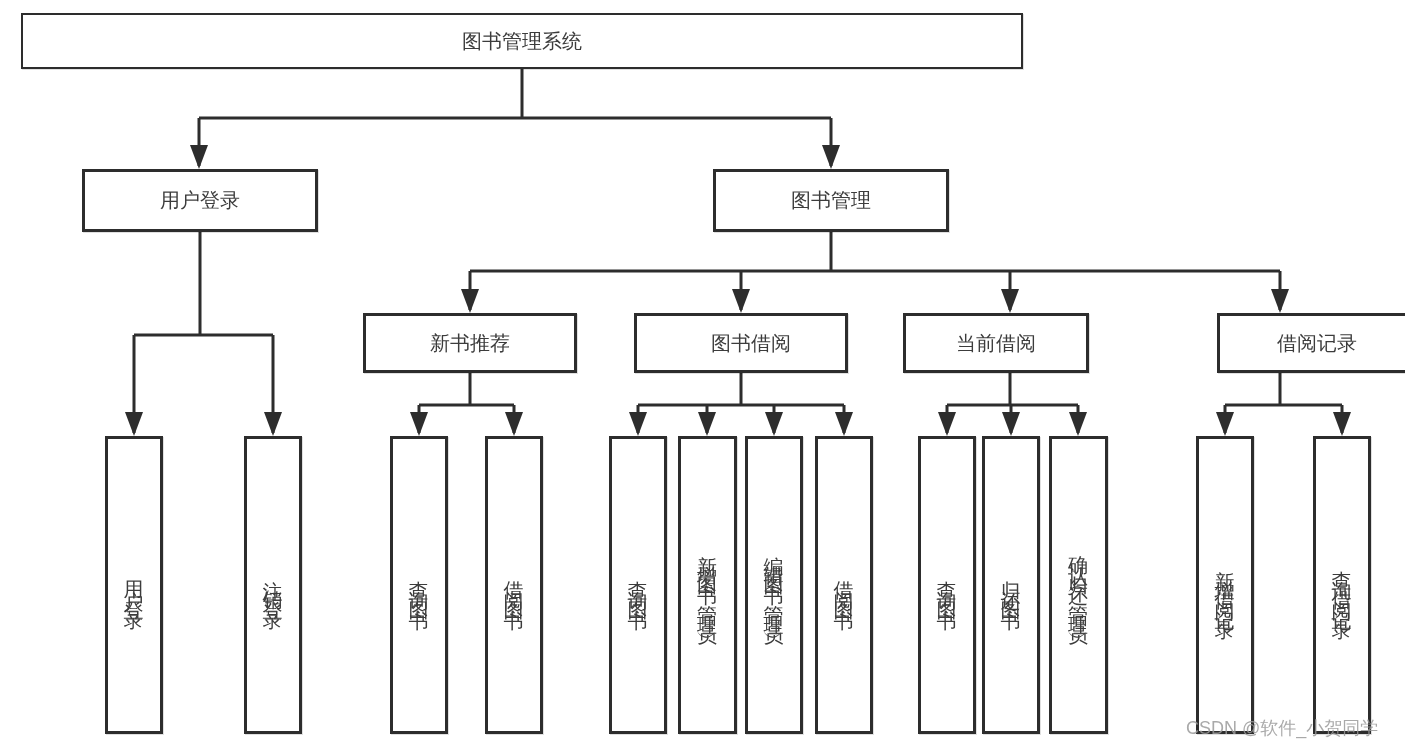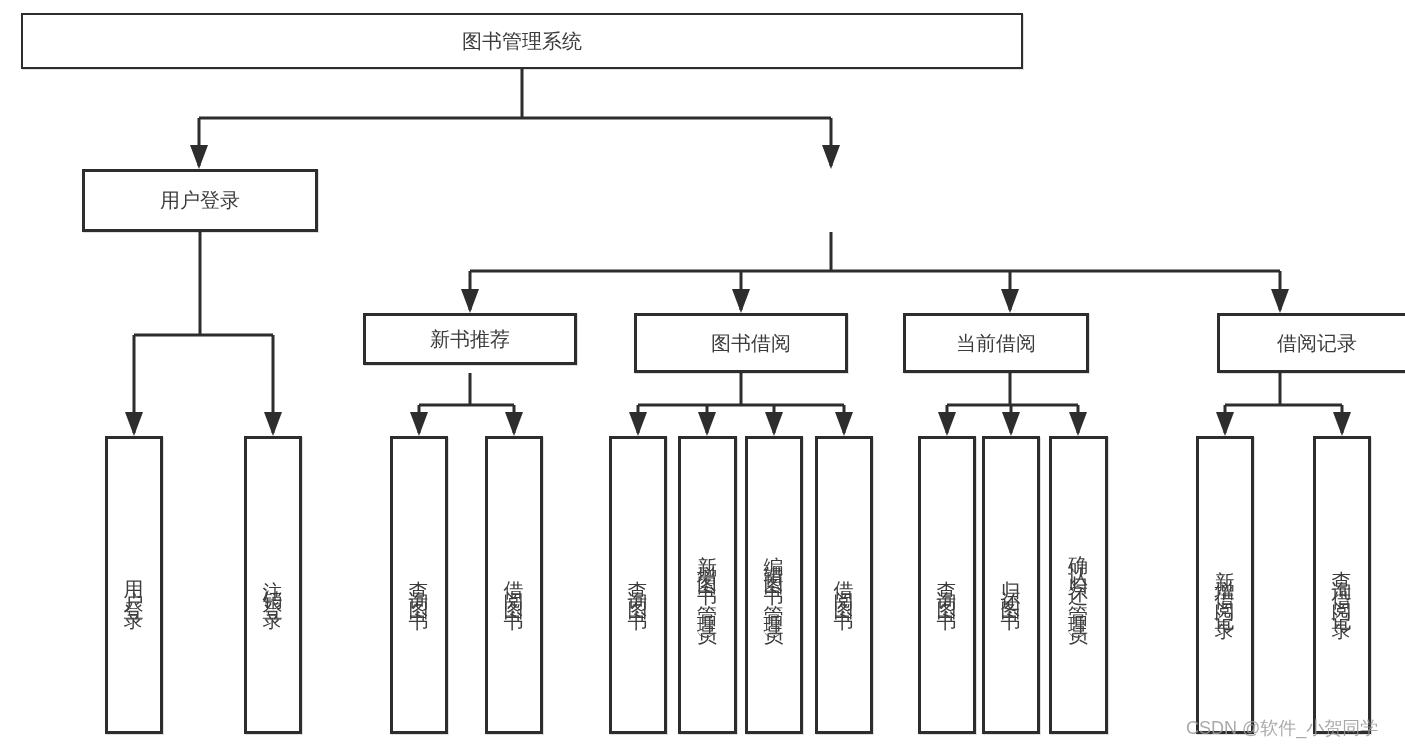--- a/index.html
+++ b/index.html
@@ -100,22 +100,25 @@
     </g>
   </svg>
 
   <div class="box root" style="left:21px; top:13px; width:1002px; height:56px;">
     <span>图书管理系统</span>
   </div>
 
   <div class="box" style="left:82px; top:169px; width:236px; height:63px;">
     <span>用户登录</span>
   </div>
+  <div class="box" style="left:713px; top:169px; width:236px; height:63px;">
+    <span>图书管理</span>
+  </div>
 
-  <div class="box" style="left:363px; top:313px; width:214px; height:52px;">
+  <div class="box" style="left:363px; top:313px; width:214px; height:60px;">
     <span>新书推荐</span>
   </div>
   <div class="box" style="left:634px; top:313px; width:214px; height:60px;padding-left:20px;">
     <span>图书借阅</span>
   </div>
   <div class="box" style="left:903px; top:313px; width:186px; height:60px;">
     <span>当前借阅</span>
   </div>
   <div class="box" style="left:1173px; top:313px; width:200px; height:60px;margin-left:44px;">
     <span>借阅记录</span>

